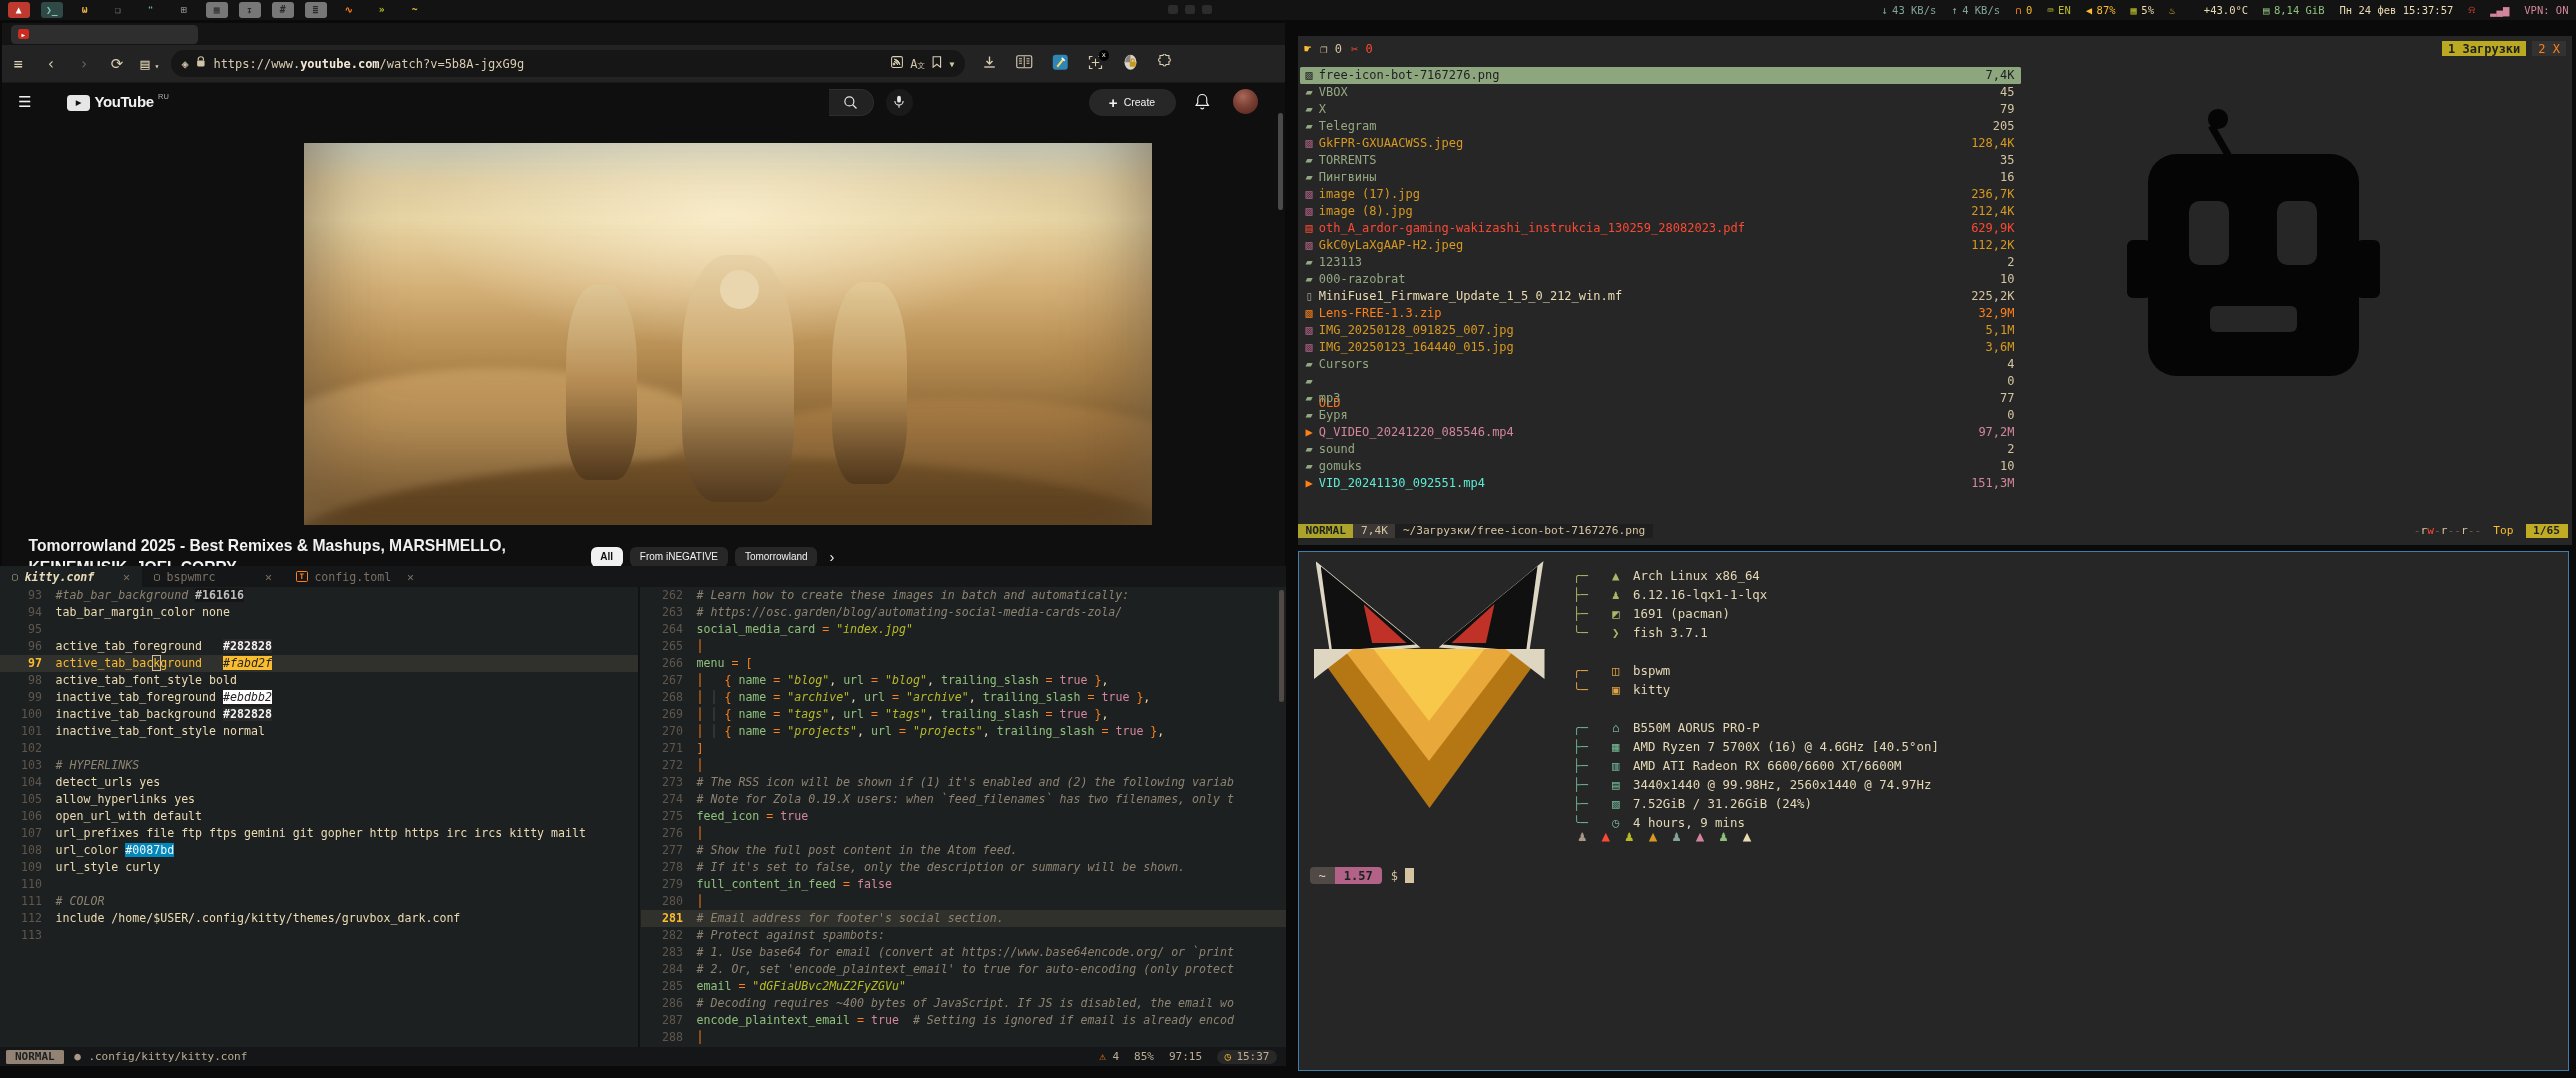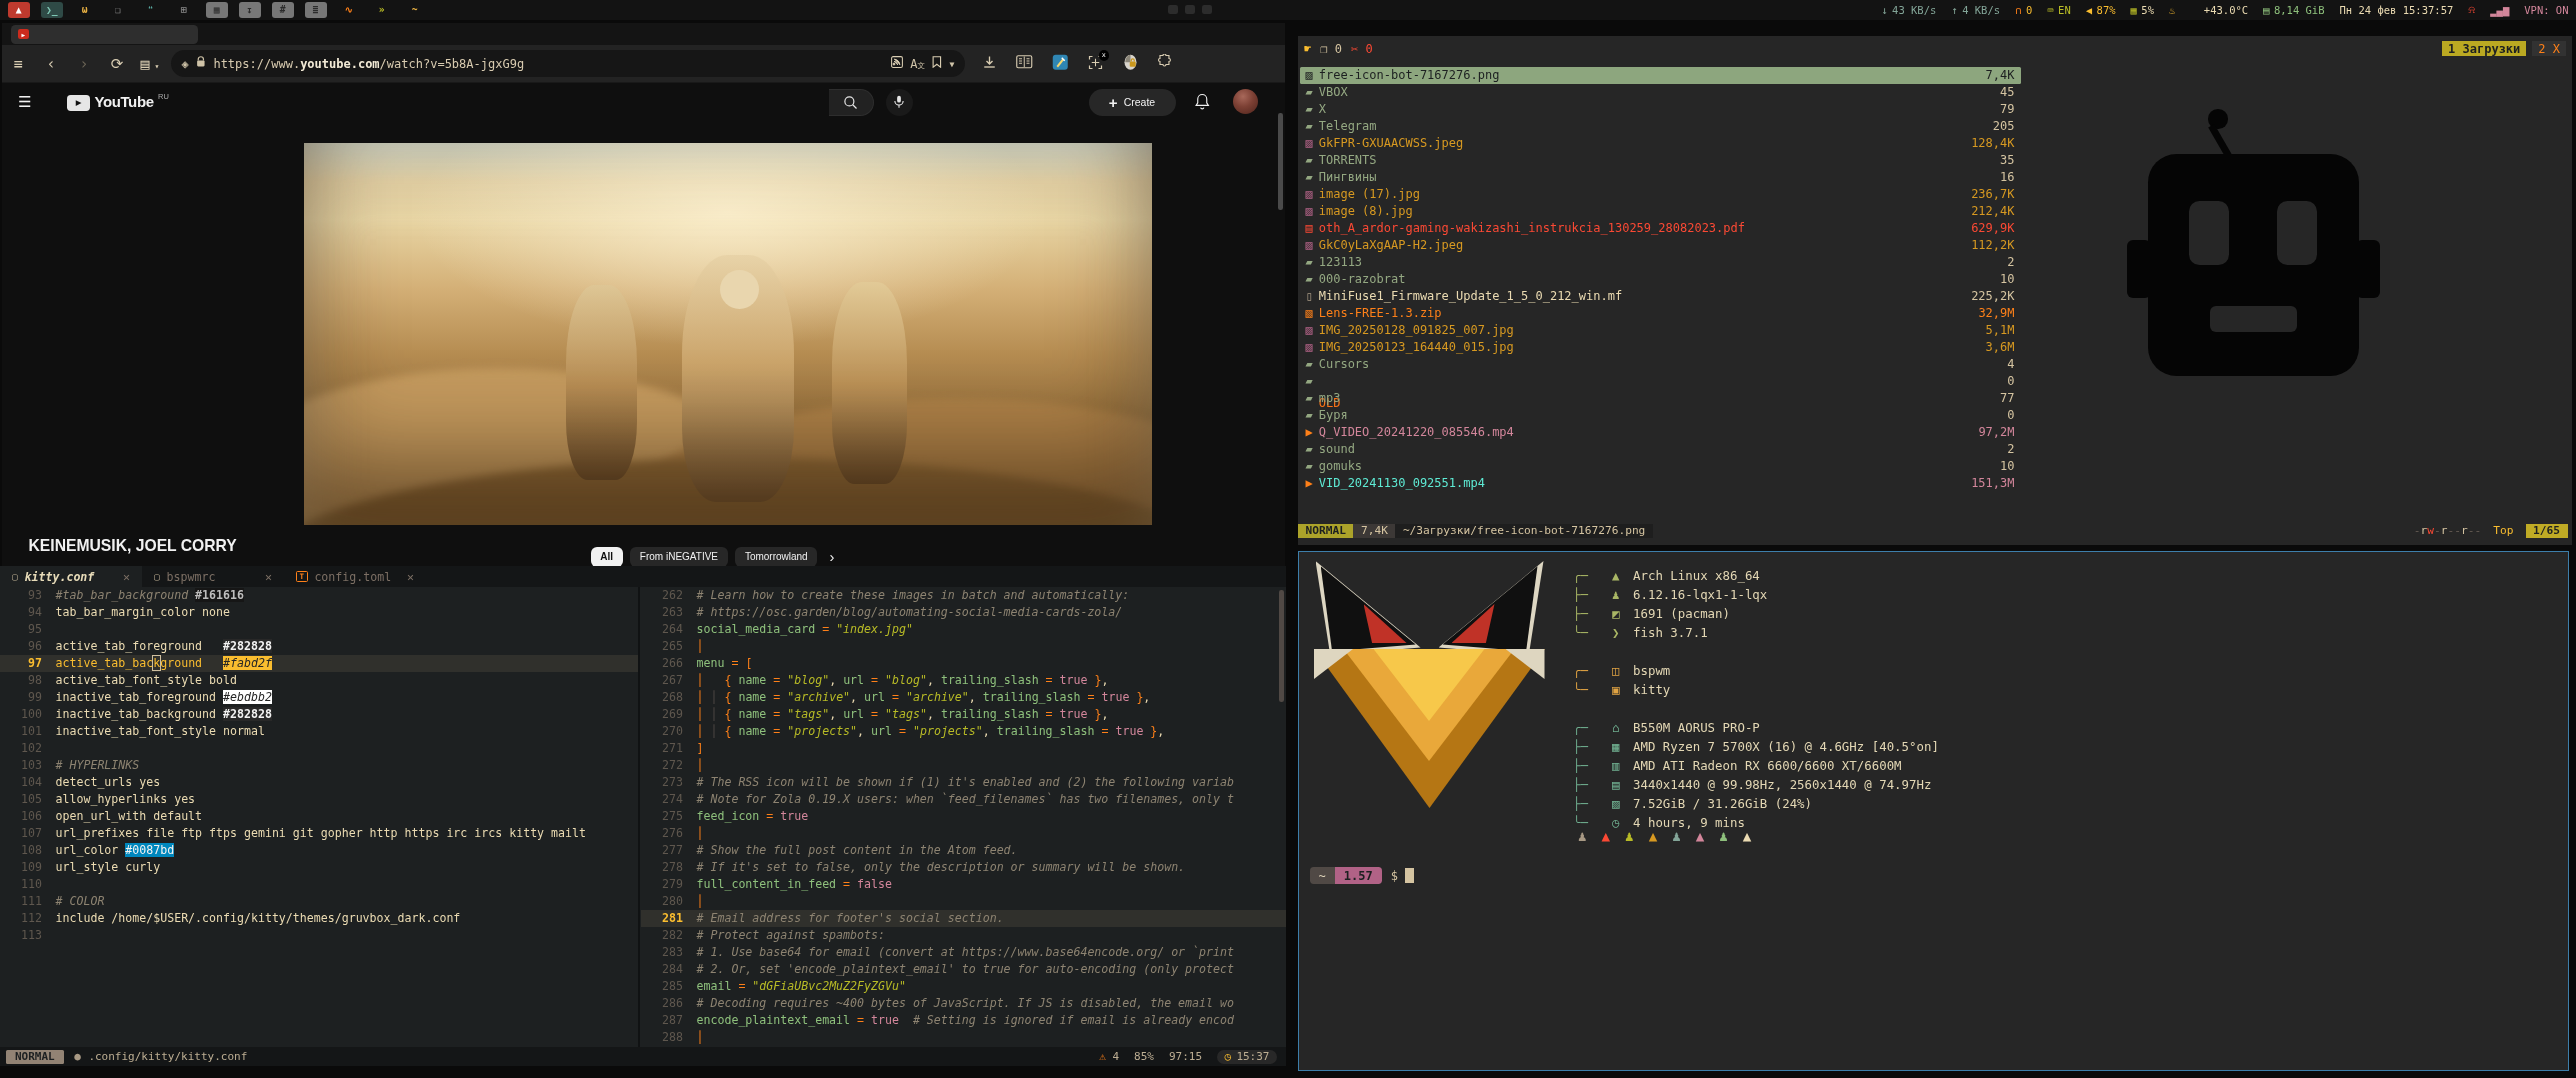--- a/index.html
+++ b/index.html
@@ -291,20 +291,21 @@
         <div class="dune" style="left:315px;top:255px;width:674px;height:247px;background:#ad8148;"></div>
         <div class="dune" style="left:-45px;top:315px;width:973px;height:225px;background:#8f6a38;"></div>
         <div class="figure" style="left:378px;top:112px;width:112px;height:247px;background:linear-gradient(180deg,#e8d3a8,#caa369 45%,#7a5a34);"></div>
         <div class="figure" style="left:262px;top:142px;width:71px;height:195px;background:linear-gradient(180deg,#dec695,#b98f55 50%,#6d4f2c);"></div>
         <div class="figure" style="left:528px;top:139px;width:75px;height:202px;background:linear-gradient(180deg,#e2ca97,#bc9257 50%,#6d4f2c);"></div>
         <div style="position:absolute;left:416px;top:127px;width:39px;height:39px;border-radius:50%;background:#e9d6ae;"></div>
         <div style="position:absolute;inset:0;box-shadow:inset 0 -67px 90px rgba(40,22,6,.55), inset 0 30px 60px rgba(230,220,190,.35);"></div>
       </div>
 
       <div id="vtitle">
+        <div>Tomorrowland 2025 - Best Remixes &amp; Mashups, MARSHMELLO,</div>
         <div>KEINEMUSIK, JOEL CORRY</div>
       </div>
       <div id="chips">
           <div class="chip active">All</div>
           <div class="chip">From iNEGATIVE</div>
           <div class="chip">Tomorrowland</div>
           <span id="chipmore">›</span>
         </div>
       <div id="vscroll"></div>
     </div>

